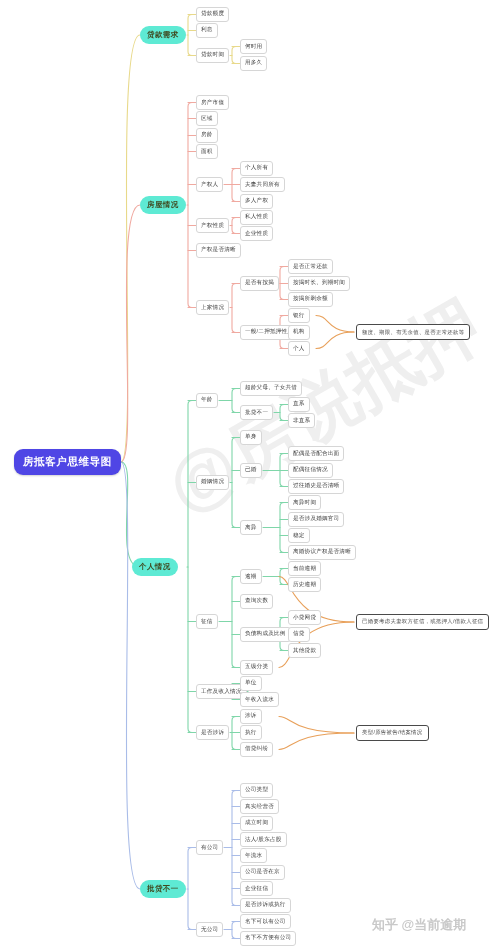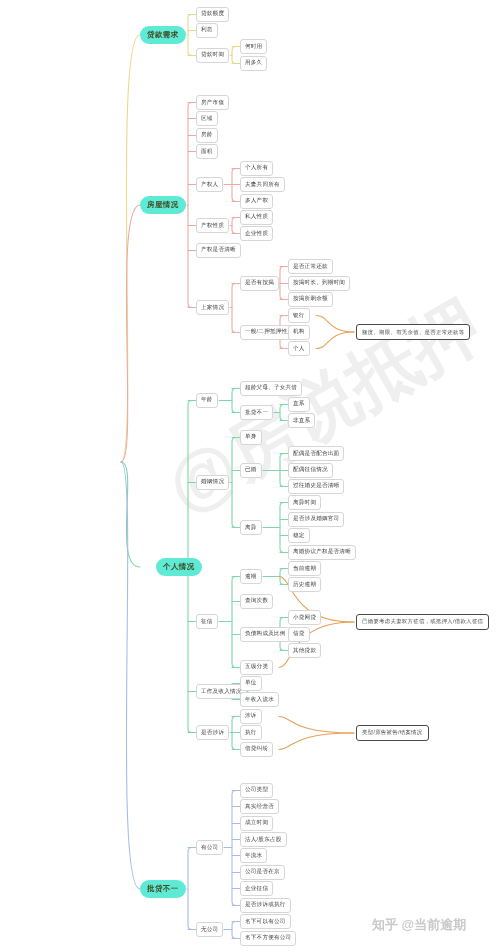--- a/index.html
+++ b/index.html
@@ -207,21 +207,21 @@
     <div class="node leaf" style="left: 196px; top: 242.748px;">产权是否清晰</div>
     <div class="node leaf" style="left: 196px; top: 300.188px;">上家情况</div>
     <div class="node leaf" style="left: 240px; top: 275.571px;">是否有按揭</div>
     <div class="node leaf" style="left: 288px; top: 259.159px;">是否正常还款</div>
     <div class="node leaf" style="left: 288px; top: 275.571px;">按揭时长、到期时间</div>
     <div class="node leaf" style="left: 288px; top: 291.982px;">按揭所剩余额</div>
     <div class="node leaf" style="left: 240px; top: 324.805px;">一般/二押抵押性质</div>
     <div class="node leaf" style="left: 288px; top: 308.393px;">银行</div>
     <div class="node leaf" style="left: 288px; top: 324.805px;">机构</div>
     <div class="node leaf" style="left: 288px; top: 341.216px;">个人</div>
-    <div class="node lvl1" style="left: 156px; top: 557.501px;">个人情况</div>
+    <div class="node lvl1" style="left: 132px; top: 557.501px;">个人情况</div>
     <div class="node leaf" style="left: 196px; top: 392.836px;">年龄</div>
     <div class="node leaf" style="left: 240px; top: 380.527px;">超龄父母、子女共借</div>
     <div class="node leaf" style="left: 240px; top: 405.144px;">批贷不一</div>
     <div class="node leaf" style="left: 288px; top: 396.939px;">直系</div>
     <div class="node leaf" style="left: 288px; top: 413.35px;">非直系</div>
     <div class="node leaf" style="left: 196px; top: 474.893px;">婚姻情况</div>
     <div class="node leaf" style="left: 240px; top: 429.761px;">单身</div>
     <div class="node leaf" style="left: 240px; top: 462.584px;">已婚</div>
     <div class="node leaf" style="left: 288px; top: 446.173px;">配偶是否配合出面</div>
     <div class="node leaf" style="left: 288px; top: 462.584px;">配偶征信情况</div>
@@ -254,16 +254,17 @@
     <div class="node leaf" style="left: 240px; top: 799.209px;">真实经营否</div>
     <div class="node leaf" style="left: 240px; top: 815.62px;">成立时间</div>
     <div class="node leaf" style="left: 240px; top: 832.032px;">法人/股东占股</div>
     <div class="node leaf" style="left: 240px; top: 848.443px;">年流水</div>
     <div class="node leaf" style="left: 240px; top: 864.854px;">公司是否在京</div>
     <div class="node leaf" style="left: 240px; top: 881.266px;">企业征信</div>
     <div class="node leaf" style="left: 240px; top: 897.677px;">是否涉诉或执行</div>
     <div class="node leaf" style="left: 196px; top: 922.294px;">无公司</div>
     <div class="node leaf" style="left: 240px; top: 914.089px;">名下可以有公司</div>
     <div class="node leaf" style="left: 240px; top: 930.5px;">名下不方便有公司</div>
+    <div class="node root" style="left: 14px; top: 448.64px;">房抵客户思维导图</div>
     <div class="node note" style="left: 356px; top: 324.305px;">额度、期限、有无余值、是否正常还款等</div>
     <div class="node note" style="left: 356px; top: 613.89px;">已婚要考虑夫妻双方征信，或抵押人/借款人征信</div>
     <div class="node note" style="left: 356px; top: 724.667px;">类型/原告被告/结案情况</div>
   </div>
 
 </body></html>

